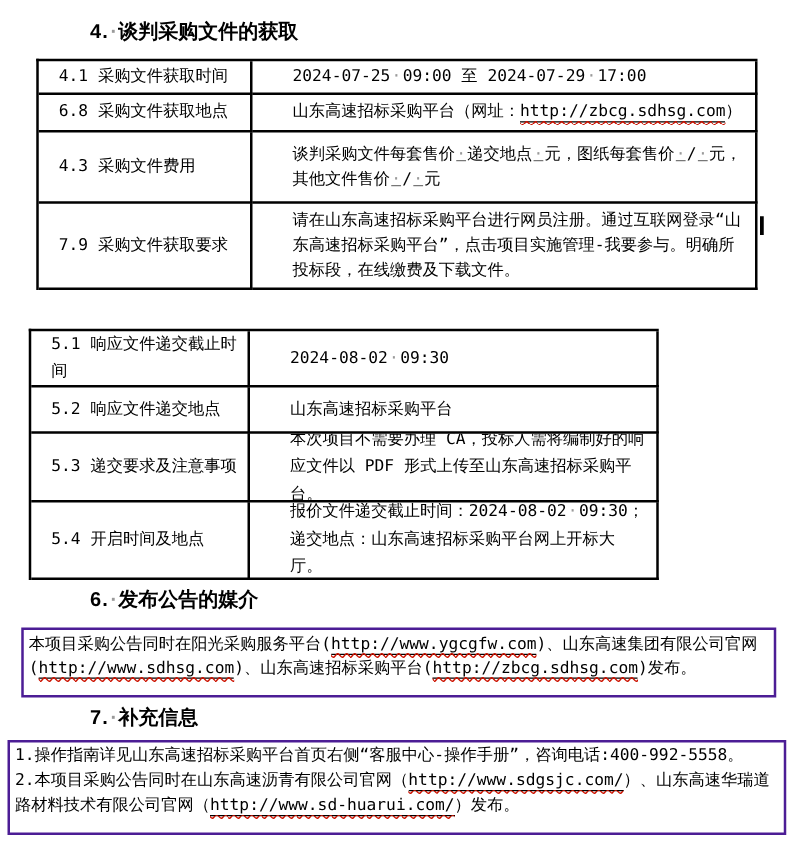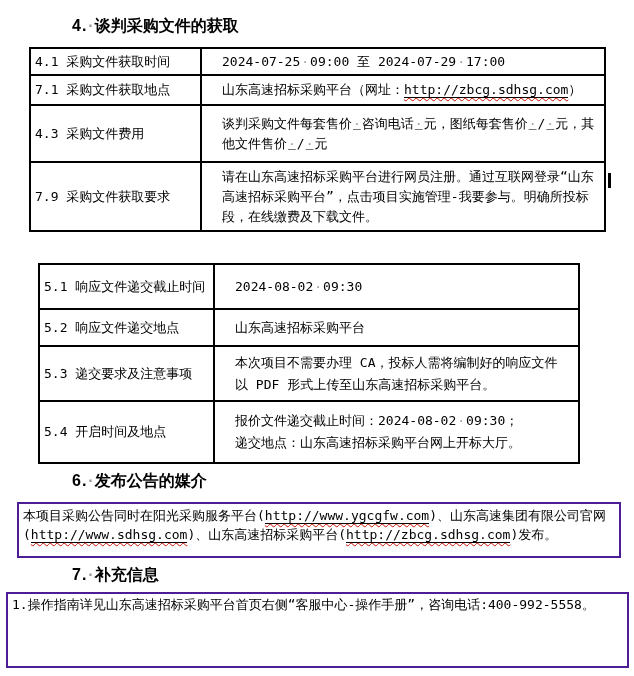--- a/index.html
+++ b/index.html
@@ -21,21 +21,21 @@
   .doc-table{
     position:absolute;display:grid;background:#fff;
     border-top:2px solid #000;border-left:2px solid #000;
     box-sizing:border-box;
   }
   .cell{
     border-right:2px solid #000;border-bottom:2px solid #000;
     display:flex;align-items:center;box-sizing:border-box;
     padding:2px 4px;overflow:hidden;
   }
-  .cell .t{width:100%;}
+  .cell .t{width:100%;margin-left:12px;}
   .cell.val{padding:2px 9px 2px 20px;}
   .t4 .t{line-height:20px;}
   .t5 .t{line-height:22px;}
   .box{
     position:absolute;border:2px solid #4c1d95;box-sizing:border-box;
     padding:2px 4px;overflow:hidden;
   }
   .box .t{line-height:19px;}
   .url{
     border-bottom:1px solid #000;
@@ -57,50 +57,50 @@
 <div class="doc-table t4" style="left:29px;top:47px;width:577px;grid-template-columns:171px 1fr;grid-template-rows:27px 30px 57px 69px;">
   <div class="cell lbl">
       <div class="t">4.1 采购文件获取时间</div>
     </div>
   <div class="cell val">
     <div class="t">
       <span>2024-07-25</span><span class="fmark">·</span><span>09:00</span><span> 至 </span><span>2024-07-29</span><span class="fmark">·</span><span>17:00</span>
     </div>
   </div>
   <div class="cell lbl">
-      <div class="t">7.1 采购文件获取地点</div>
+      <div class="t">6.8 采购文件获取地点</div>
     </div>
   <div class="cell val">
     <div class="t">
       <span>山东高速招标采购平台（网址：</span><span class="url">http://zbcg.sdhsg.com</span><span>）</span>
     </div>
   </div>
   <div class="cell lbl">
       <div class="t">4.3 采购文件费用</div>
     </div>
   <div class="cell val">
     <div class="t">
-      <span>谈判采购文件每套售价</span><span class="fmark u">·</span><span>咨询电话</span><span class="fmark u">·</span><span>元，图纸每套售价</span><span class="fmark u">·</span><span>/</span><span class="fmark u">·</span><span>元，其他文件售价</span><span class="fmark u">·</span><span>/</span><span class="fmark u">·</span><span>元</span>
+      <span>谈判采购文件每套售价</span><span class="fmark u">·</span><span>递交地点</span><span class="fmark u">·</span><span>元，图纸每套售价</span><span class="fmark u">·</span><span>/</span><span class="fmark u">·</span><span>元，其他文件售价</span><span class="fmark u">·</span><span>/</span><span class="fmark u">·</span><span>元</span>
     </div>
   </div>
   <div class="cell lbl">
       <div class="t">7.9 采购文件获取要求</div>
     </div>
   <div class="cell val">
     <div class="t">请在山东高速招标采购平台进行网员注册。通过互联网登录“山东高速招标采购平台”，点击项目实施管理-我要参与。明确所投标段，在线缴费及下载文件。</div>
   </div>
 </div>
 
 <div class="cursor-bar" style="left:608px;top:173px;"></div>
 
 <div class="heading" style="top:234px;margin-top:38px;">
   <span class="num">5.</span><span class="fmark">·</span><span>响应</span><span class="emph">文件</span><span>的递交</span>
 </div>
 
-<div class="doc-table t5" style="left:38px;top:263px;width:542px;grid-template-columns:175px 1fr;grid-template-rows:45px 37px 55px 62px;">
+<div class="doc-table t5" style="left:23px;top:263px;width:504px;grid-template-columns:175px 1fr;grid-template-rows:45px 37px 55px 62px;">
   <div class="cell lbl">
       <div class="t">5.1 响应文件递交截止时间</div>
     </div>
   <div class="cell val">
     <div class="t">
       <span>2024-08-02</span><span class="fmark">·</span><span>09:30</span>
     </div>
   </div>
   <div class="cell lbl">
       <div class="t">5.2 响应文件递交地点</div>
@@ -135,14 +135,17 @@
   </div>
 </div>
 
 <div class="heading" style="top:565px;">
   <span class="num">7.</span><span class="fmark">·</span><span>补充信息</span>
 </div>
 
 <div class="box" style="left:6px;top:592px;width:623px;height:76px;padding:1px 4px;">
   <div class="t" style="line-height:20px;">
     <div>1.操作指南详见山东高速招标采购平台首页右侧“客服中心-操作手册”，咨询电话:400-992-5558。</div>
+    <div>
+      <span>2.本项目采购公告同时在山东高速沥青有限公司官网（</span><span class="url">http://www.sdgsjc.com/</span><span>）、山东高速华瑞道路材料技术有限公司官网（</span><span class="url">http://www.sd-huarui.com/</span><span>）发布。</span>
+    </div>
   </div>
 </div>
 
 </body></html>

